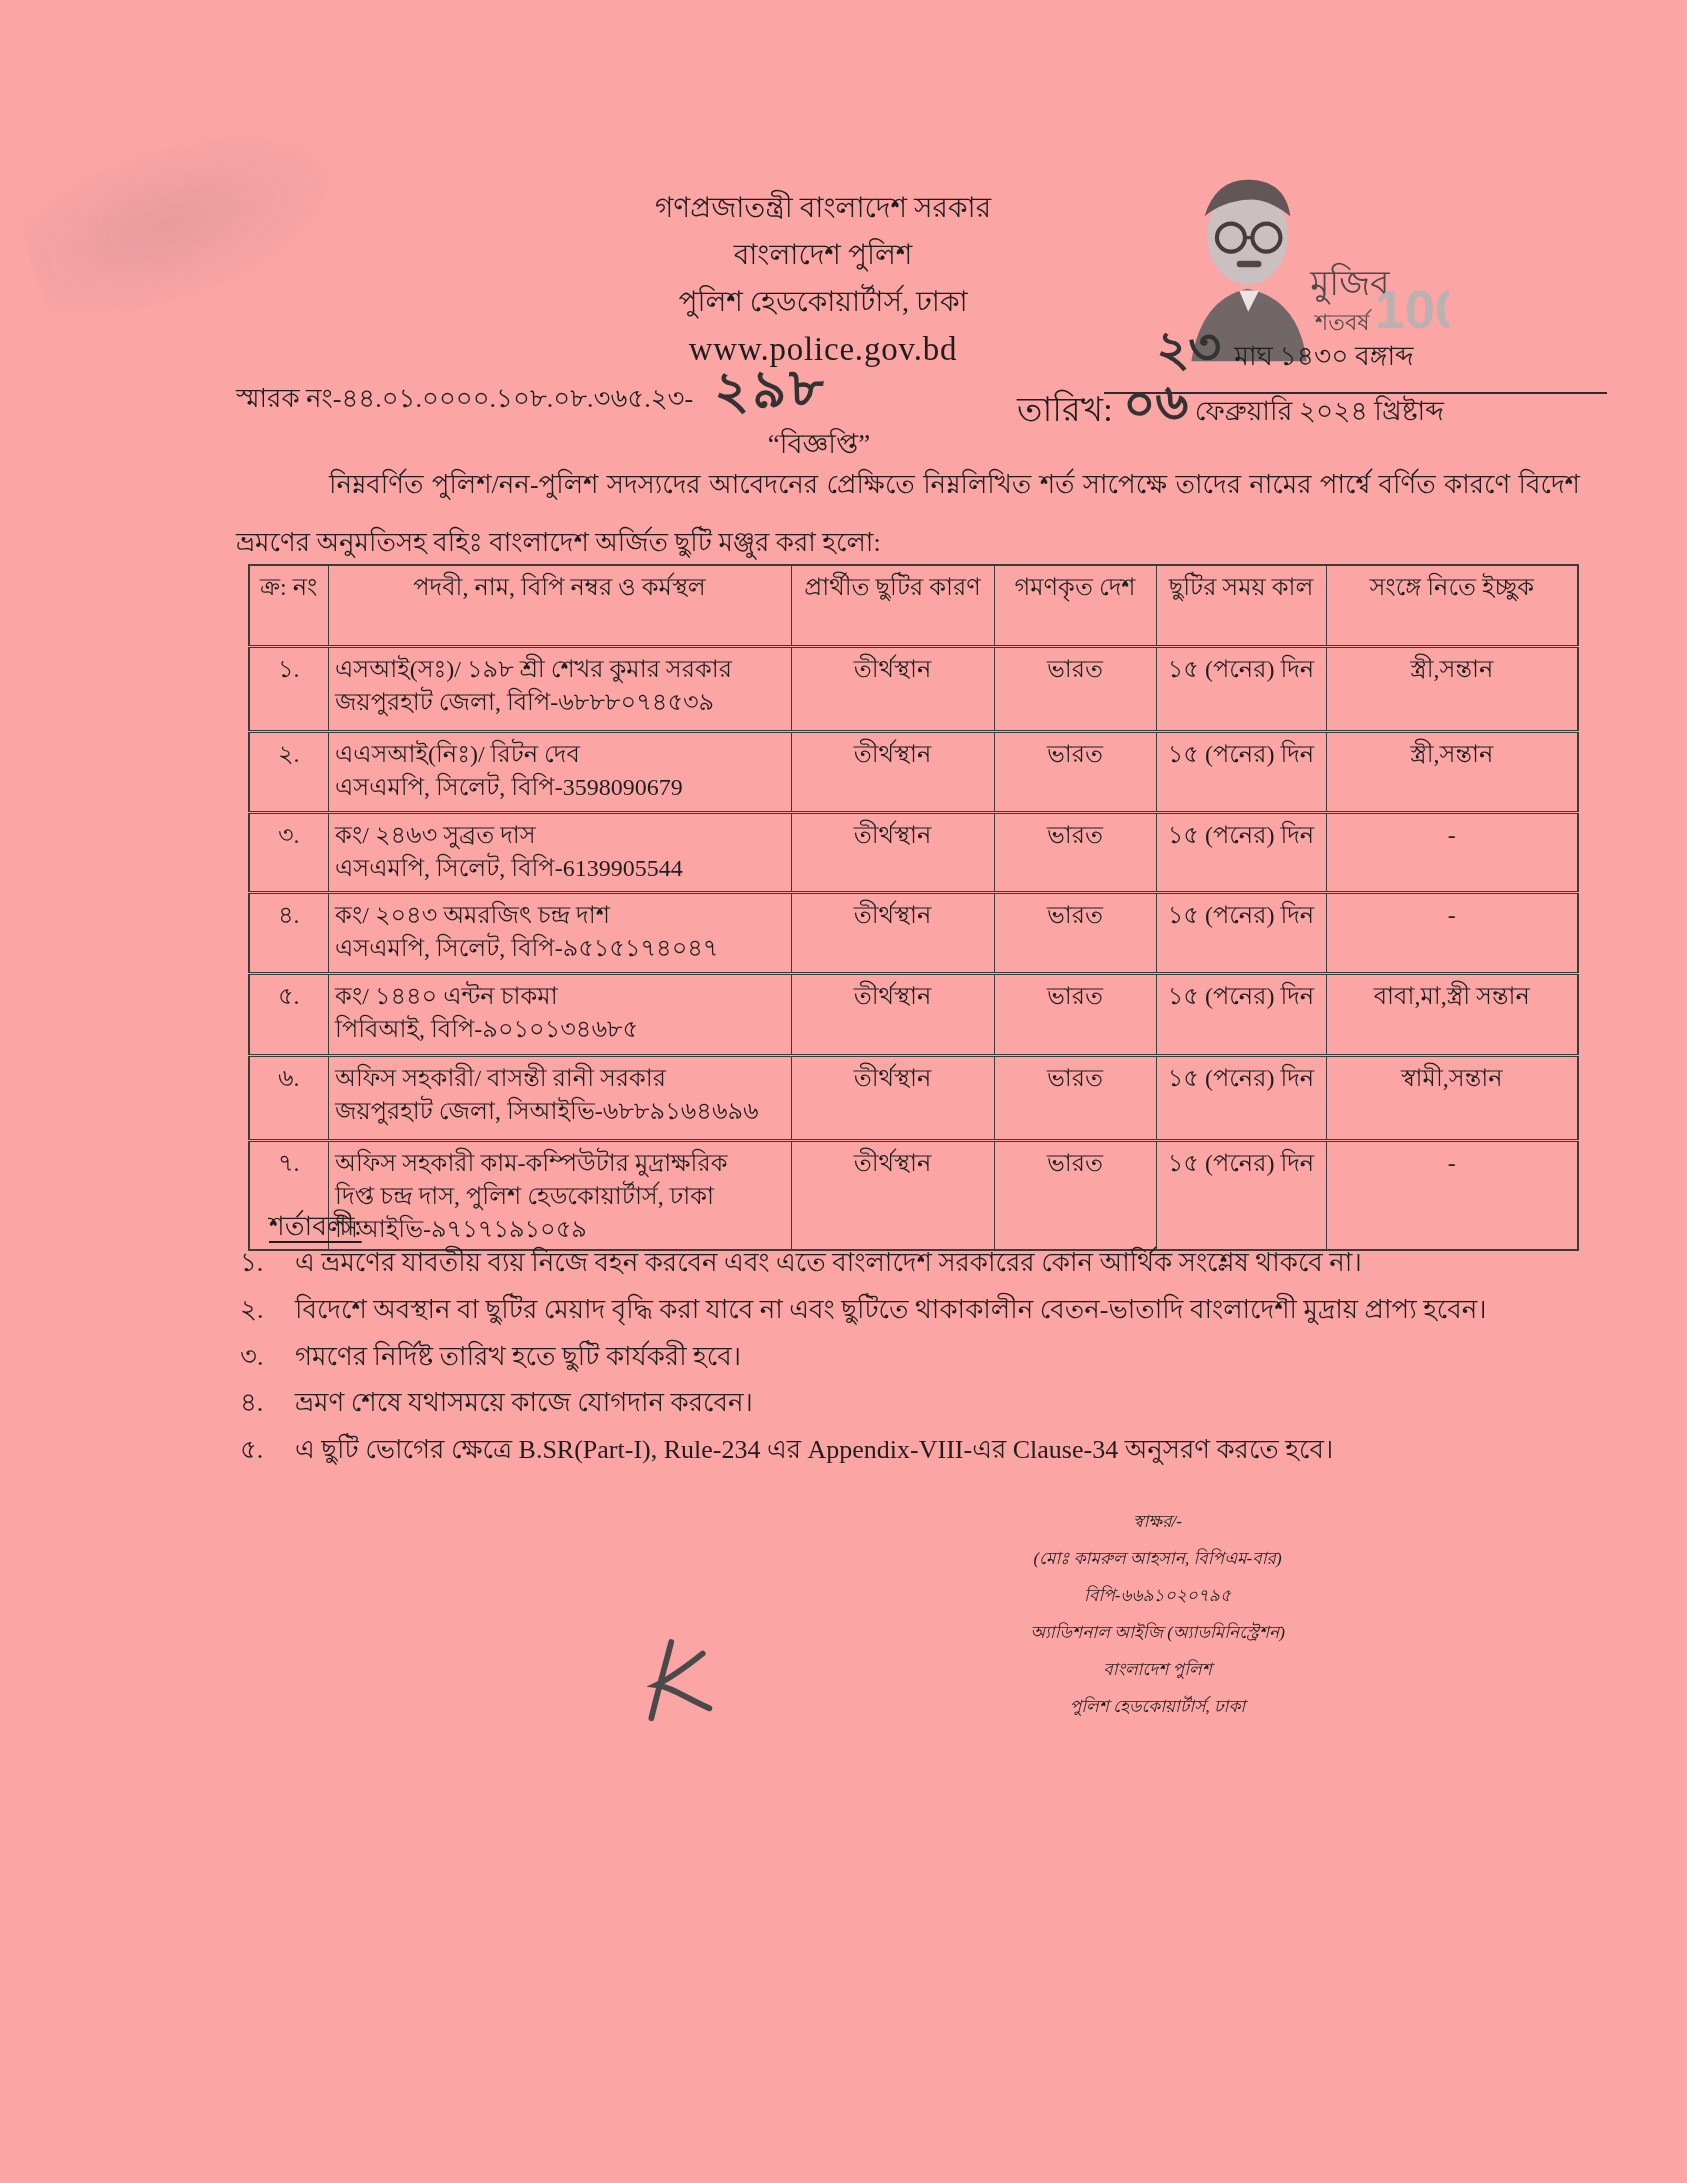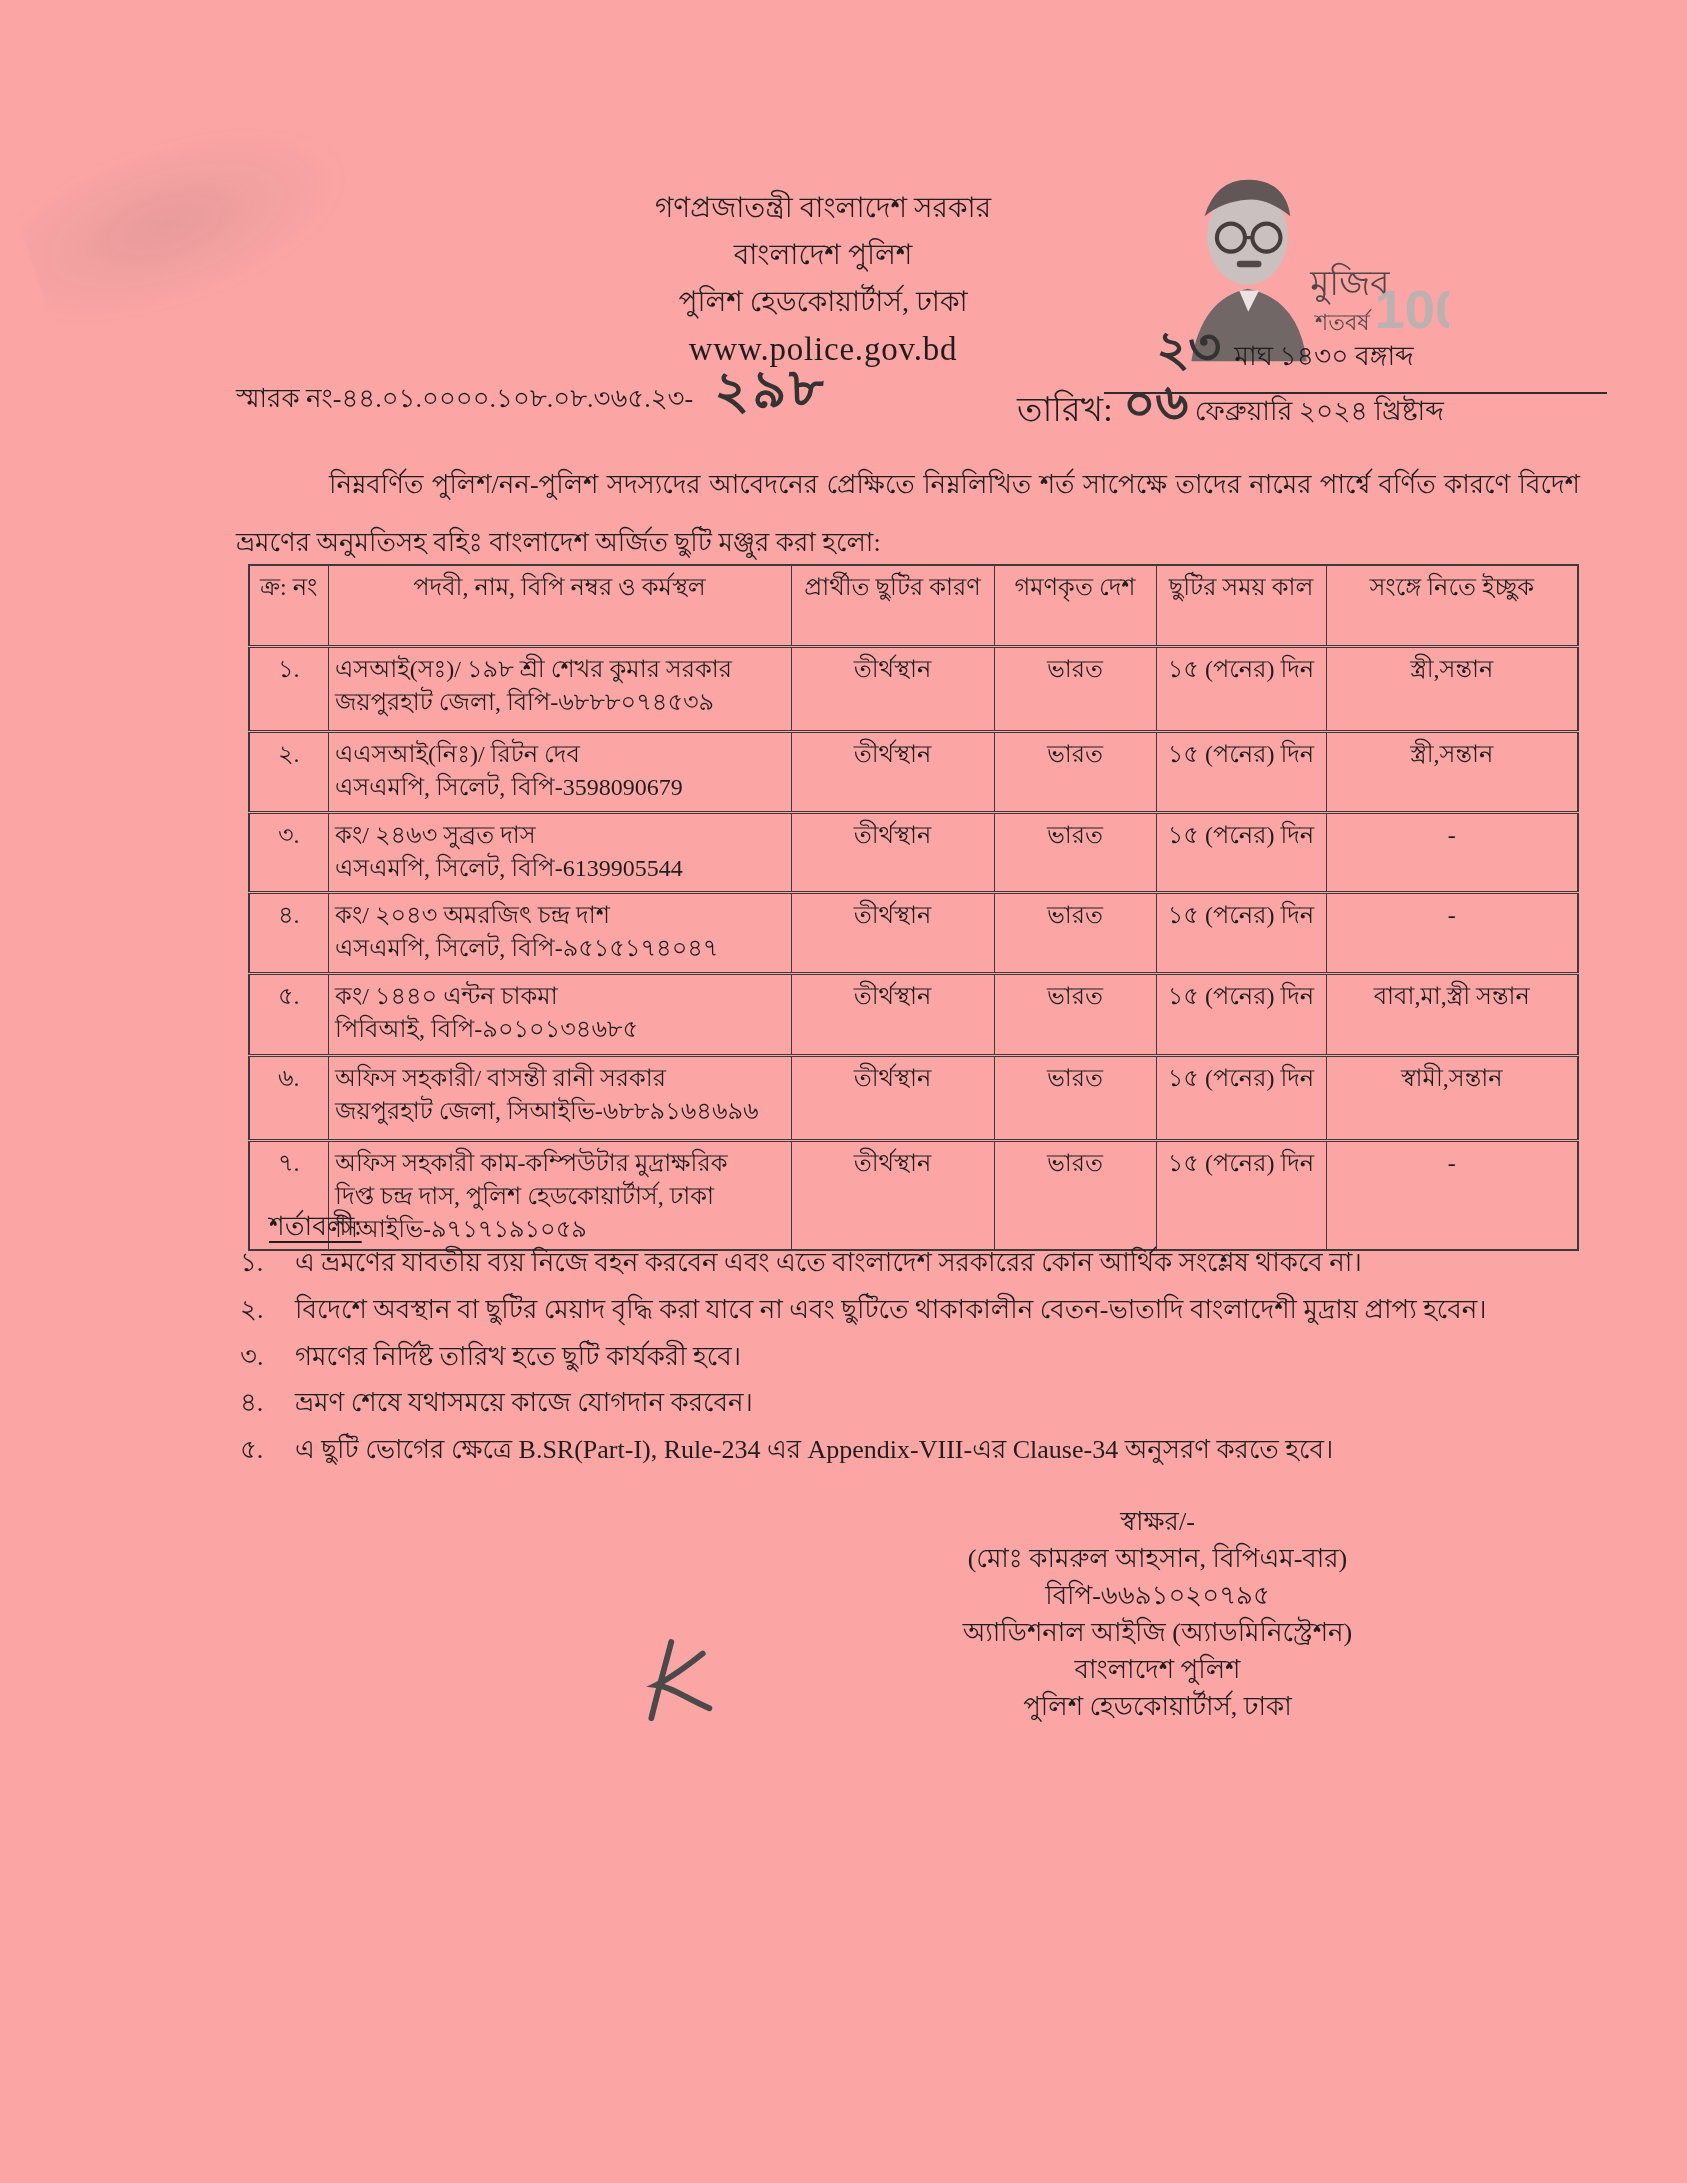--- a/index.html
+++ b/index.html
@@ -67,21 +67,21 @@
 
   .terms-heading {
     position:absolute; left:237px; top:1206px; font-size:26.5px;
     text-decoration:underline; text-underline-offset:5.8px;margin-left:32px;
   }
   .terms { position:absolute; left:240px; top:1242px; width:1356px; }
   .term { display:flex; gap:25px; font-size:26px; line-height:41px; margin-bottom:5.8px; }
   .term-no { min-width:30px; }
 
   .signature { position:absolute; left:959px; top:1503px; width:397px; text-align:center; }
-  .signature div { font-size:26px; line-height:37px; }
+  .signature div { font-size:17px; line-height:37px;font-style:italic; }
 
   .kmark { position:absolute; left:643px; top:1637px; }
 </style>
 </head>
 <body>
 
 <div class="page">
 
   <div class="smudge"></div>
 
@@ -119,20 +119,21 @@
       <span class="hand date-hand">২৩</span>
       <span class="date-text">মাঘ ১৪৩০ বঙ্গাব্দ</span>
     </div>
     <div class="date-rule"></div>
     <div class="date-line-en">
       <span class="hand date-hand">০৬</span>
       <span class="date-text">ফেব্রুয়ারি ২০২৪ খ্রিষ্টাব্দ</span>
     </div>
   </div>
 
+  <div class="notice-title">“বিজ্ঞপ্তি”</div>
 
   <div class="intro">নিম্নবর্ণিত পুলিশ/নন-পুলিশ সদস্যদের আবেদনের প্রেক্ষিতে নিম্নলিখিত শর্ত সাপেক্ষে তাদের নামের পার্শ্বে বর্ণিত কারণে বিদেশ ভ্রমণের অনুমতিসহ বহিঃ বাংলাদেশ অর্জিত ছুটি মঞ্জুর করা হলো:</div>
 
   <table class="doc-table">
     <colgroup>
         <col class="c0">
         <col class="c1">
         <col class="c2">
         <col class="c3">
         <col class="c4">

